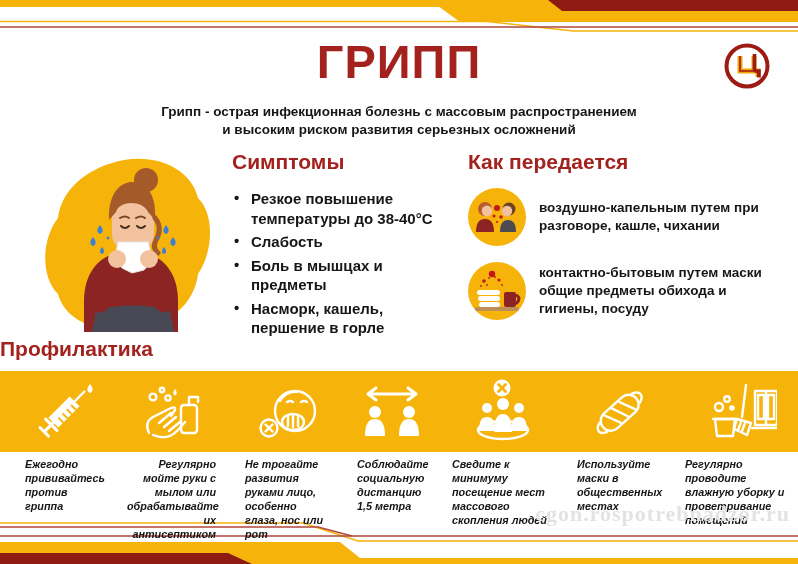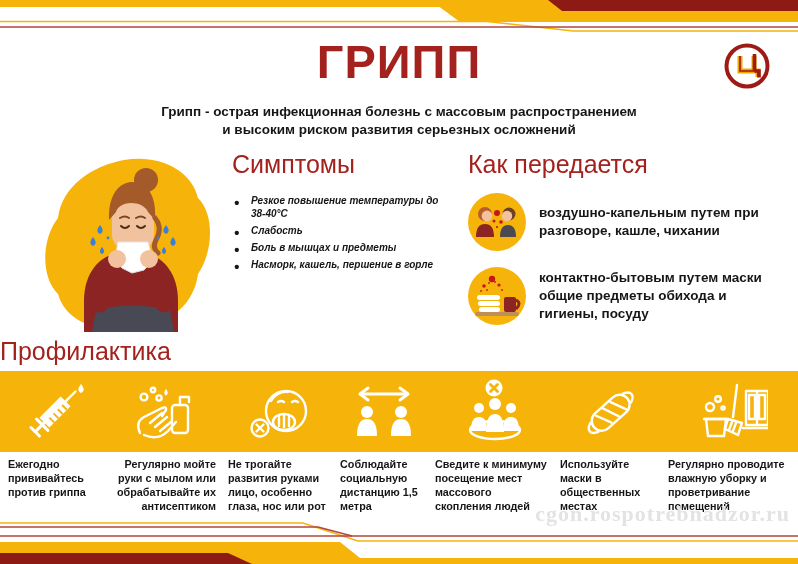--- a/index.html
+++ b/index.html
@@ -19,39 +19,39 @@
 
   .logo{position:absolute;left:721px;top:40px;width:52px;height:52px;}
 
   .title{position:absolute;top:34px;left:0;width:100%;text-align:center;
          font-size:47px;font-weight:bold;color:var(--red-text);letter-spacing:1px;}
   .subtitle{position:absolute;top:103px;left:0;width:100%;text-align:center;
             font-size:13.5px;font-weight:bold;color:var(--ink);line-height:1.35;}
 
   .illu{position:absolute;left:26px;top:146px;width:198px;height:198px;}
 
-  h2.sec{font-size:25px;font-weight:normal;color:var(--red-text);}
+  h2.sec{font-size:21px;font-weight:bold;color:var(--red-text);}
   .symptoms{position:absolute;left:232px;top:150px;width:218px;}
   .symptoms ul{list-style:none;margin-top:15px;}
-  .symptoms li{position:relative;padding-left:19px;font-size:10px;font-weight:bold;
-               color:var(--ink);line-height:1.3;margin-bottom:4px;font-style:italic;}
+  .symptoms li{position:relative;padding-left:19px;font-size:15px;font-weight:bold;
+               color:var(--ink);line-height:1.3;margin-bottom:4px;}
   .symptoms li::before{content:"•";position:absolute;left:2px;top:-1px;font-size:15px;}
 
   .transmission{position:absolute;left:468px;top:150px;width:312px;}
   .trans-row{display:flex;align-items:center;margin-top:14px;}
   .trans-row + .trans-row{margin-top:16px;}
   .trans-icon{flex:0 0 58px;width:58px;height:58px;margin-right:13px;}
   .trans-text{font-size:13.5px;font-weight:bold;color:var(--ink);line-height:1.35;width:240px;}
 
   .prev-heading{position:absolute;top:337px;left:0;width:100%;text-align:left;}
 
   .band{position:absolute;top:371px;left:0;width:798px;height:81px;background:var(--yellow);
         display:flex;align-items:center;}
   .captions{position:absolute;top:457px;left:0;width:798px;display:flex;}
-  .col{box-sizing:border-box;padding-left:8px;}
+  .col{box-sizing:border-box;padding-left:25px;font-style:italic;}
   .col:nth-child(1){width:102px;}
   .col:nth-child(2){width:118px;text-align:right;}
   .col:nth-child(3){width:112px;}
   .col:nth-child(4){width:95px;}
   .col:nth-child(5){width:125px;}
   .col:nth-child(6){width:108px;}
   .col:nth-child(7){width:138px;}
   .band .col{display:flex;justify-content:center;align-items:center;height:81px;}
   .cap{font-size:10.8px;font-weight:bold;color:var(--ink);line-height:1.3;padding-right:4px;}
 

